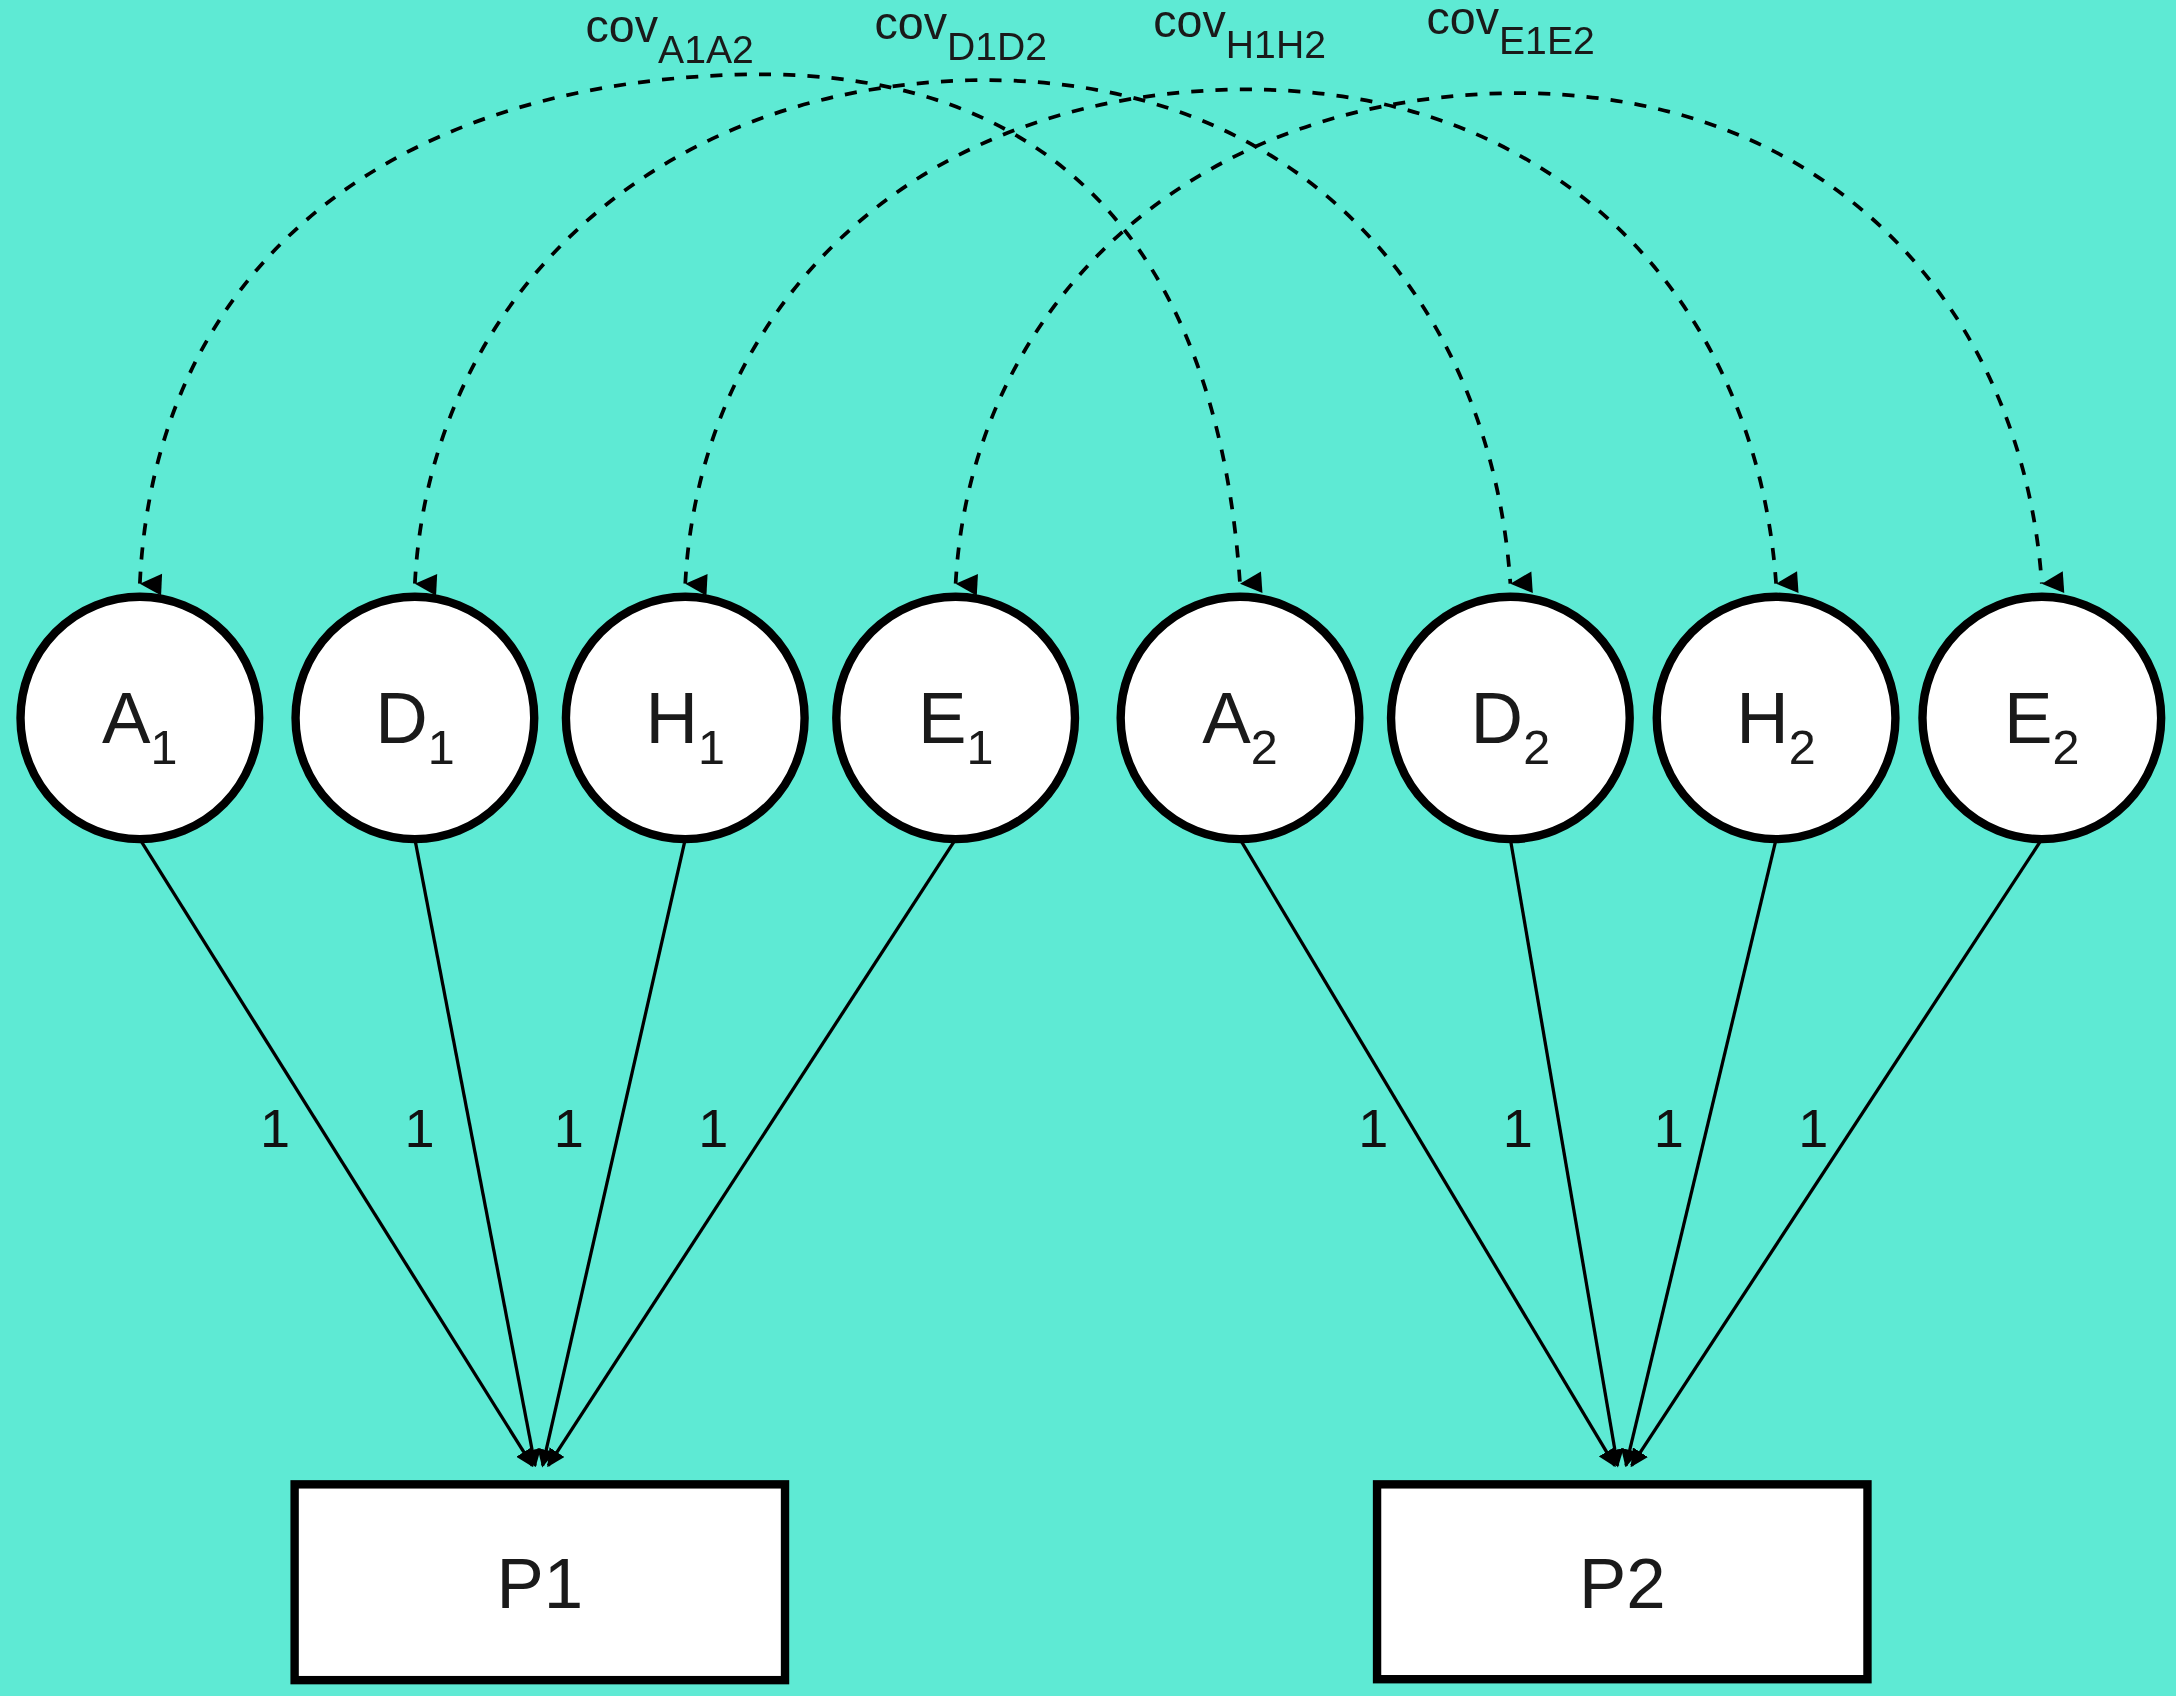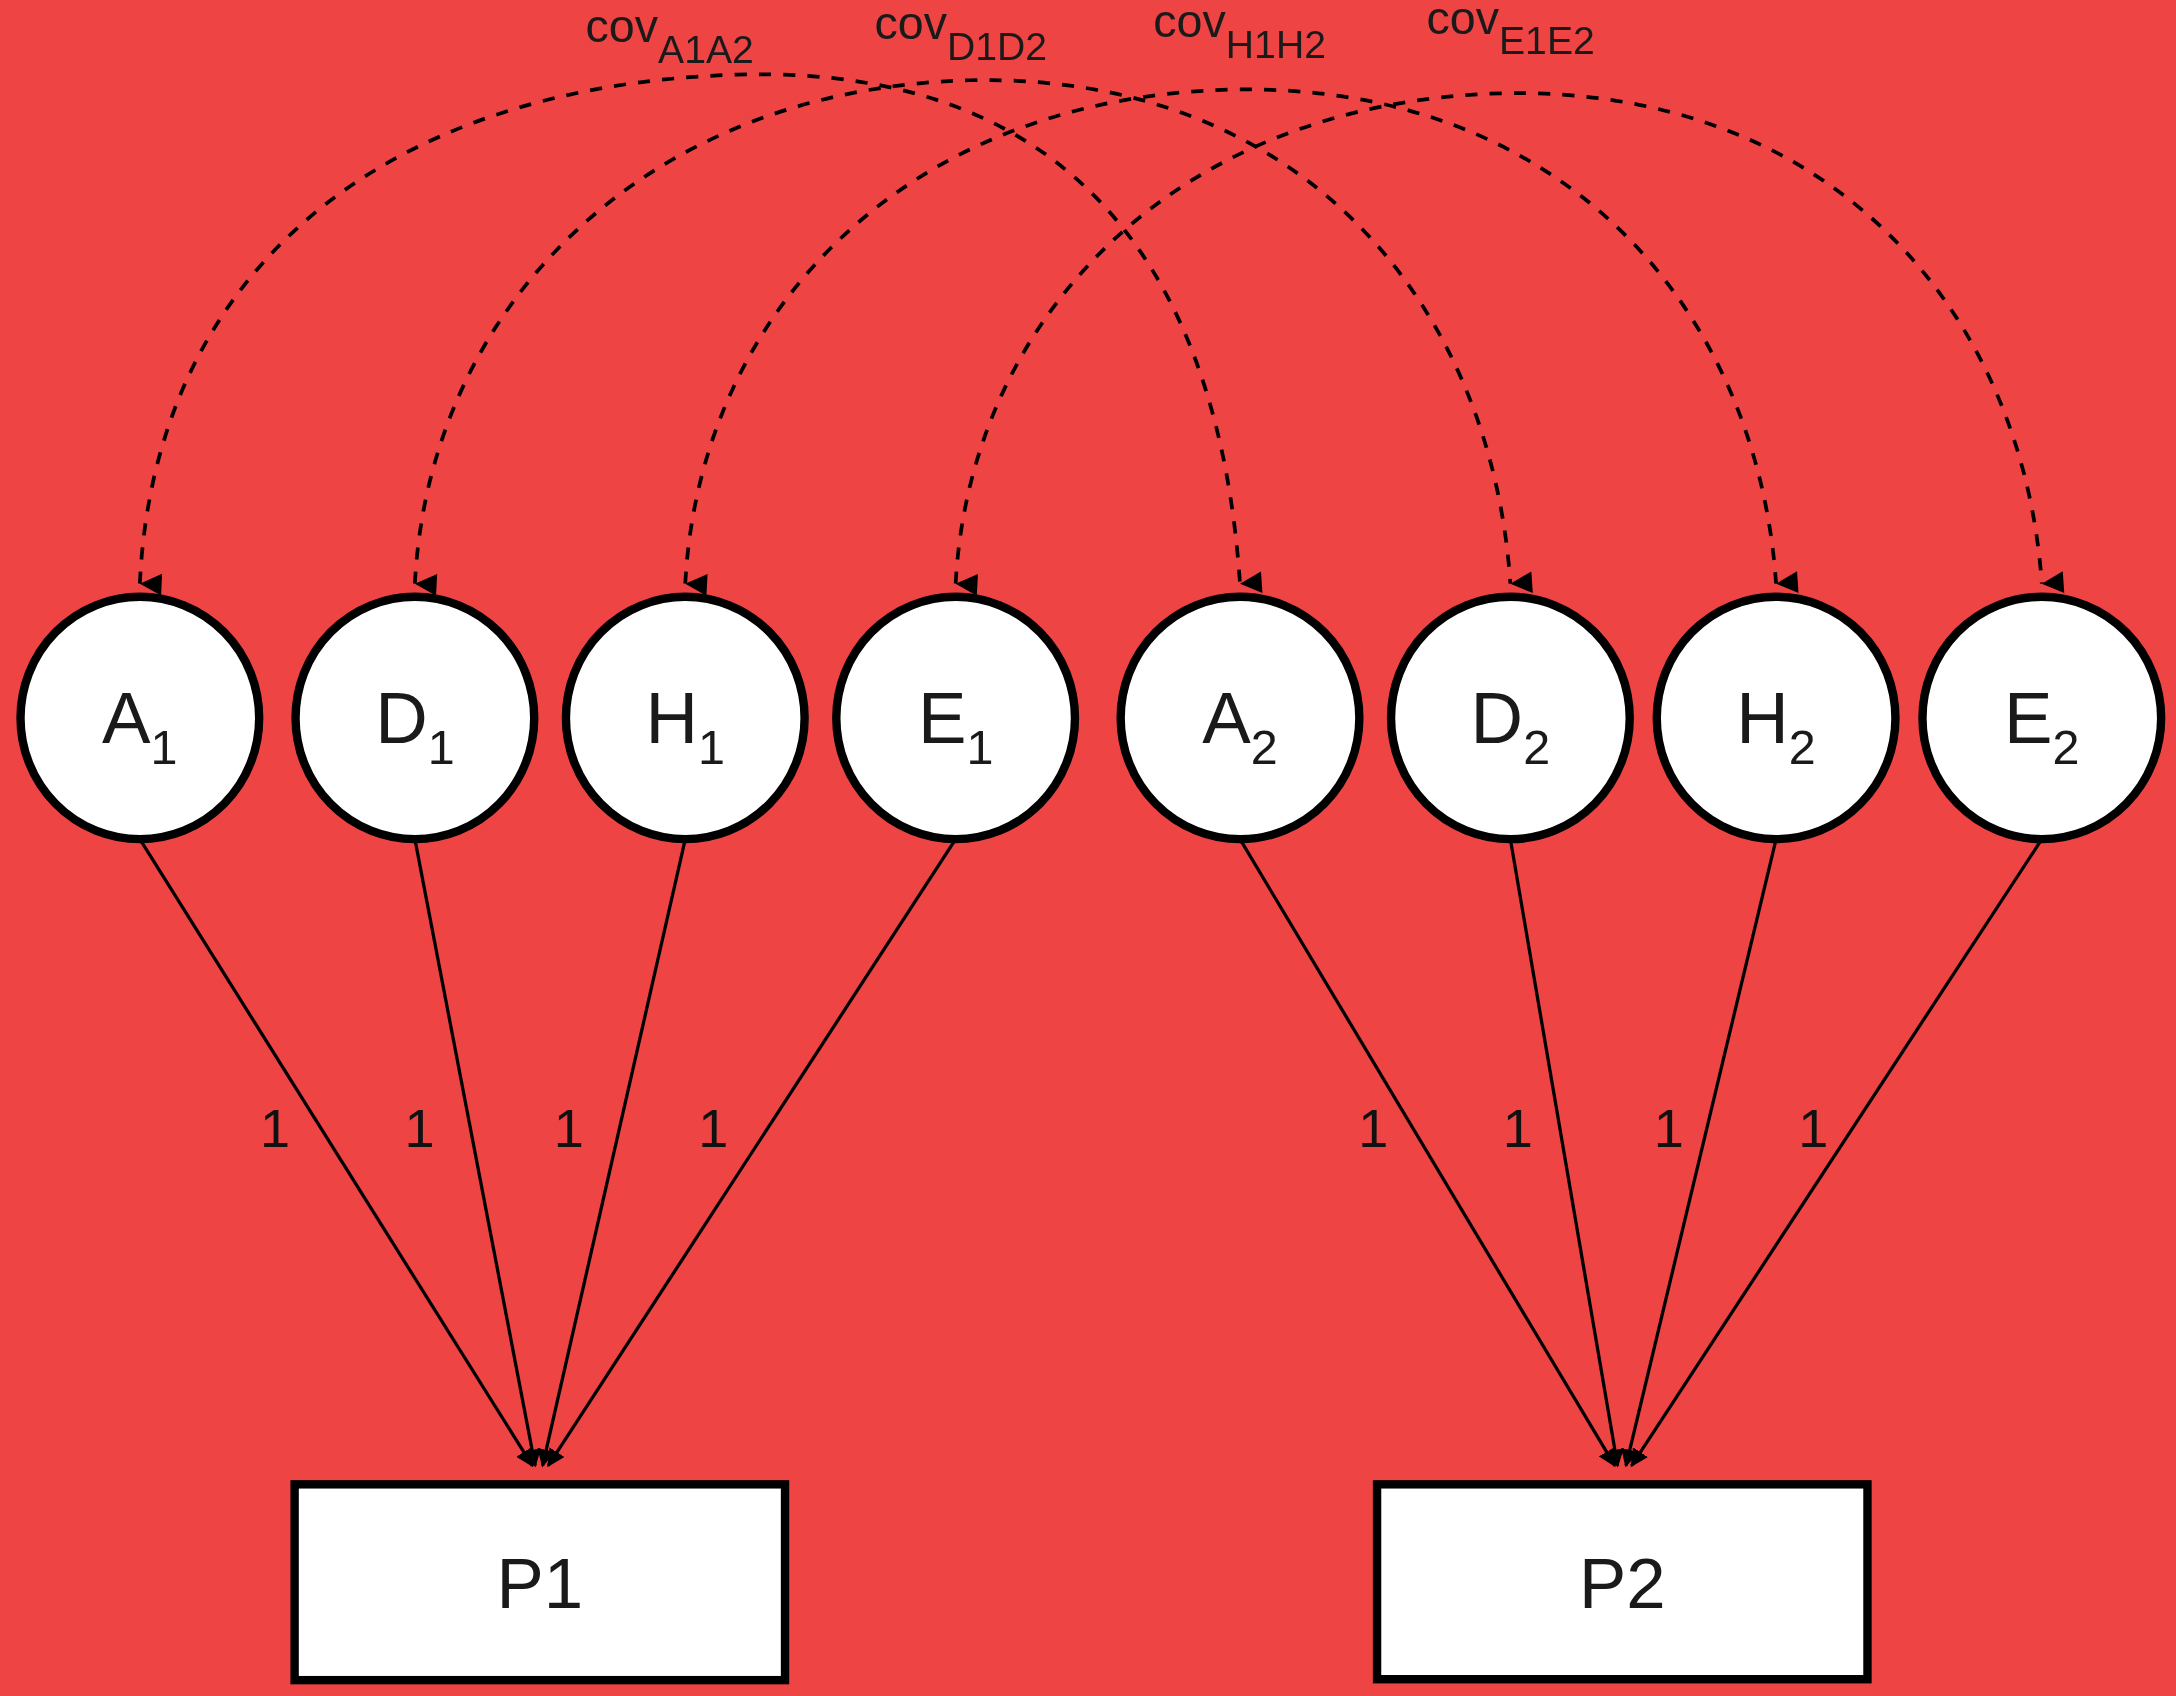--- a/index.html
+++ b/index.html
@@ -4,21 +4,21 @@
 <style>
   html, body {
     margin: 0;
     padding: 0;
     background: #ffffff;
   }
   #page {
     position: relative;
     width: 2177px;
     height: 1697px;
-    background: #ef4444;
+    background: #5eead4;
     font-family: "Liberation Sans", sans-serif;
     overflow: hidden;
   }
   svg.diagram {
     position: absolute;
     left: 0;
     top: 0;
     width: 2177px;
     height: 1697px;
     display: block;

